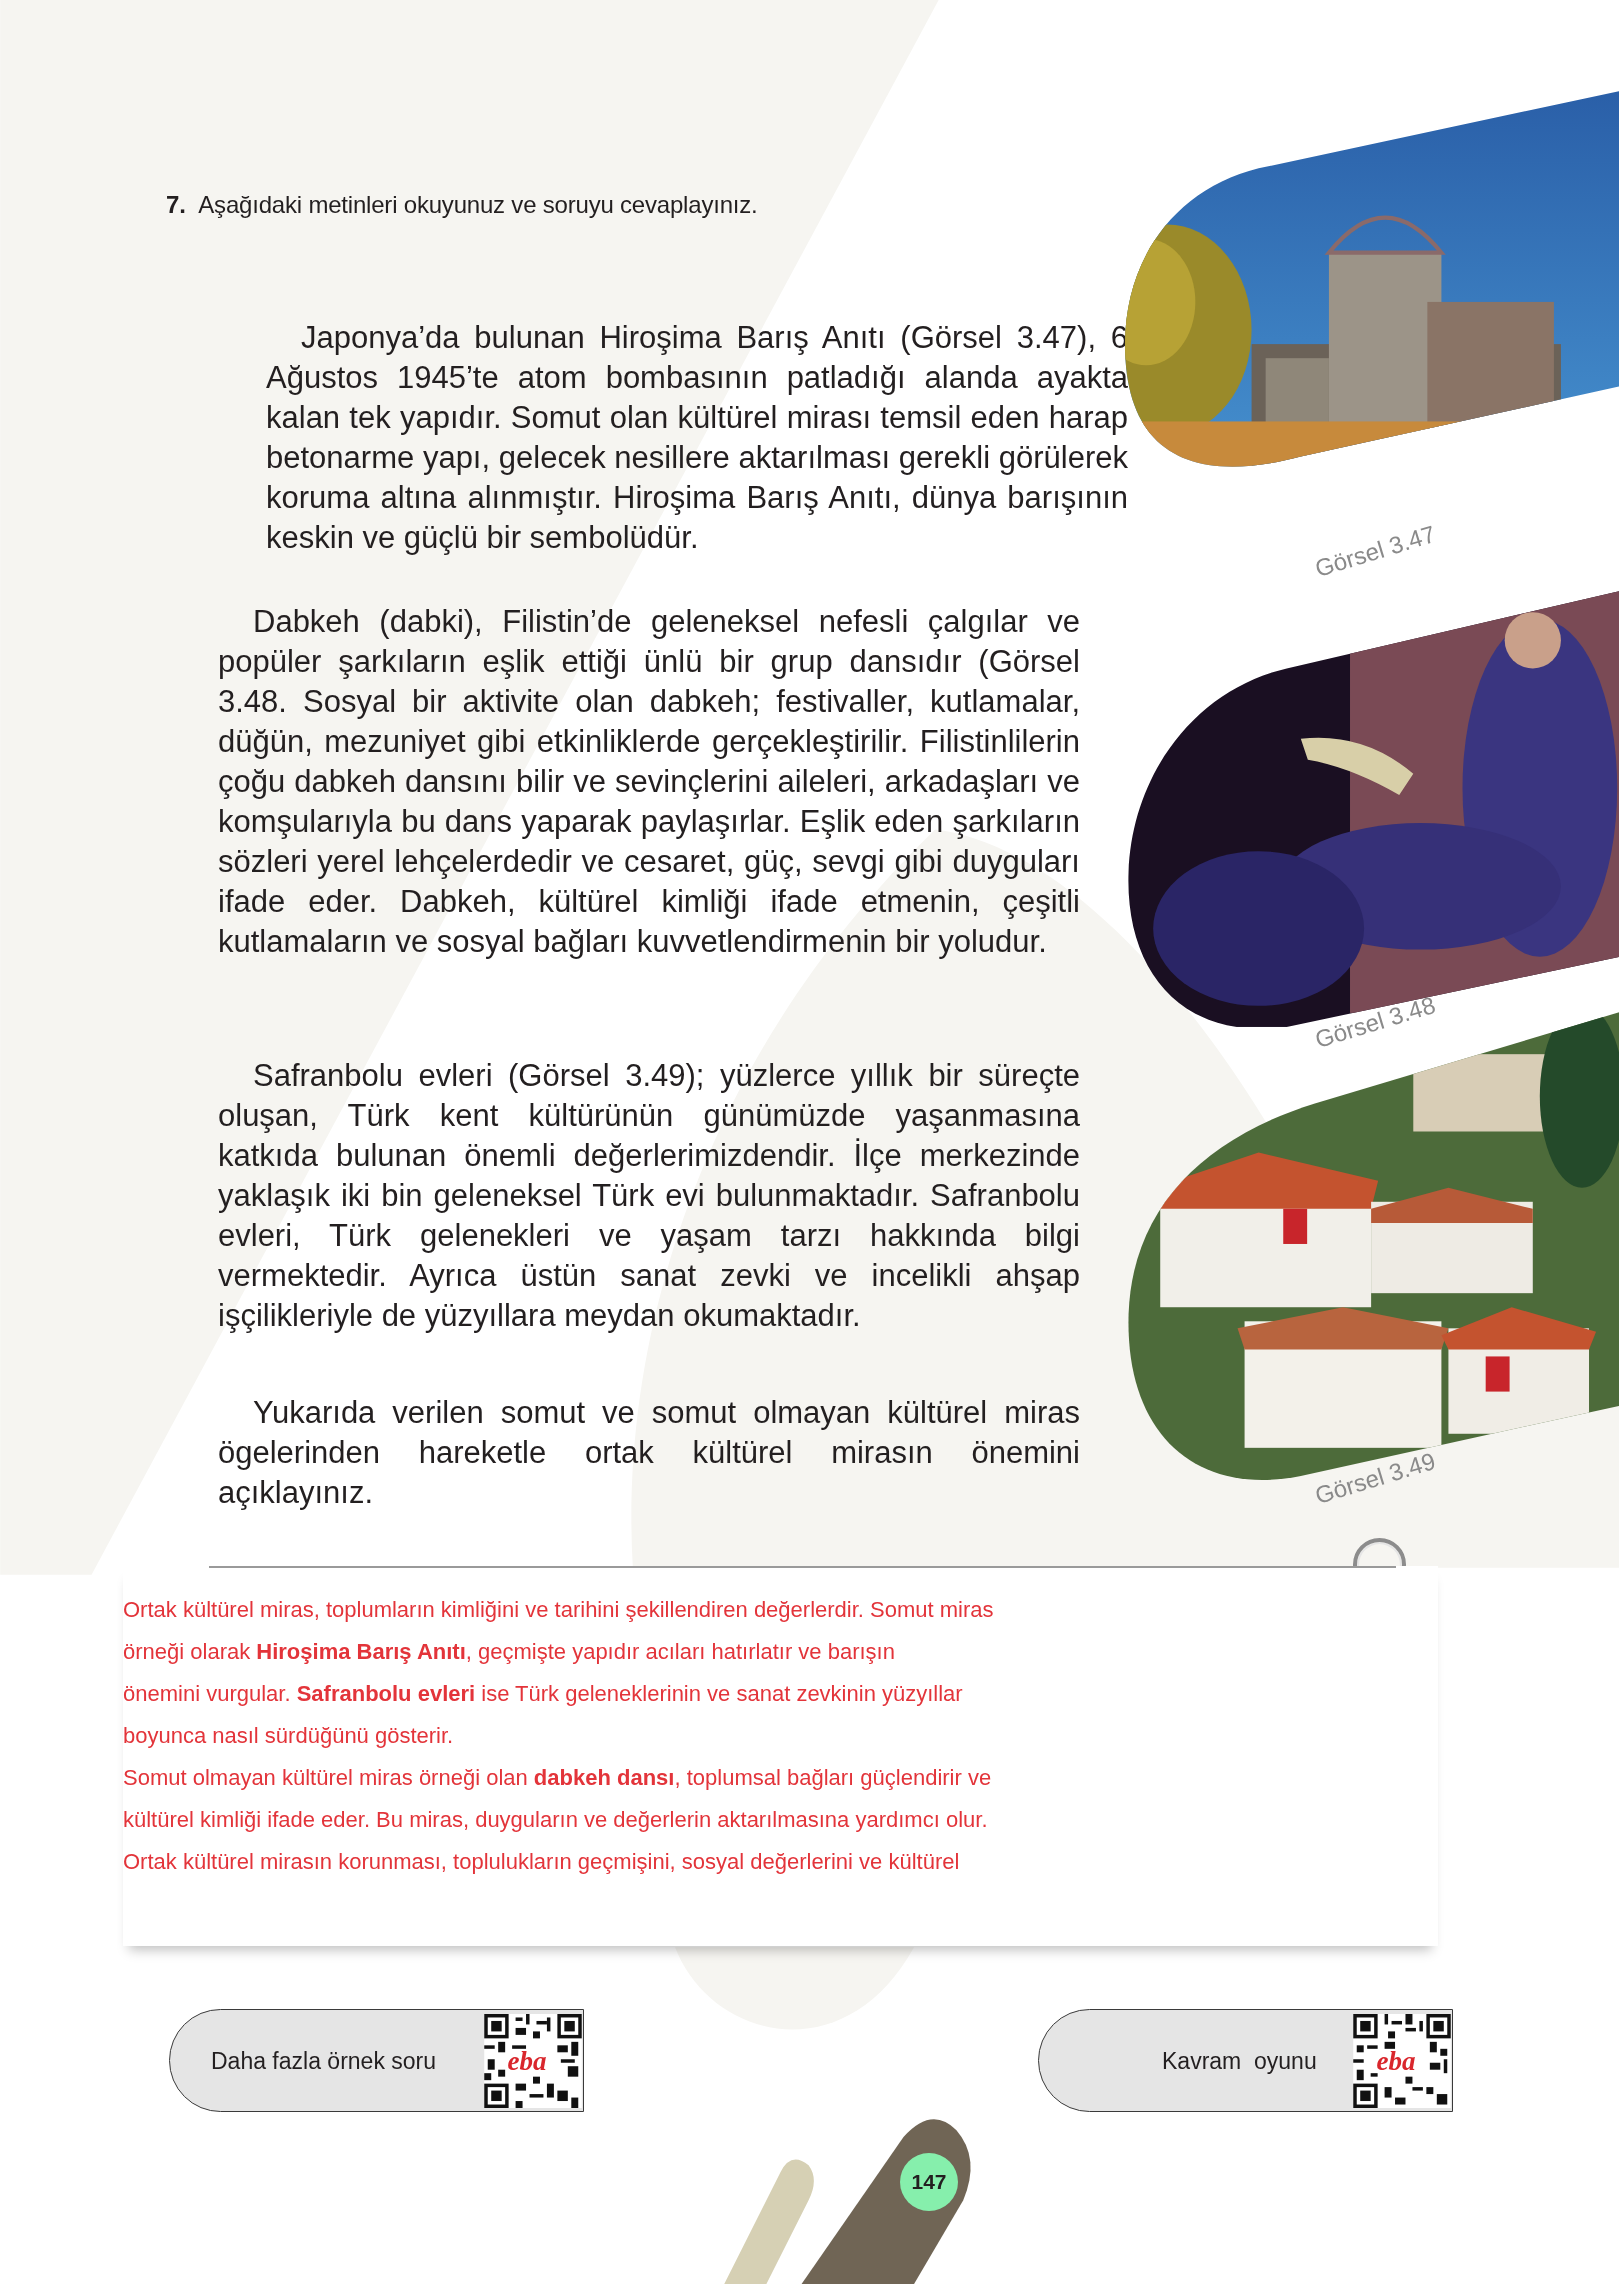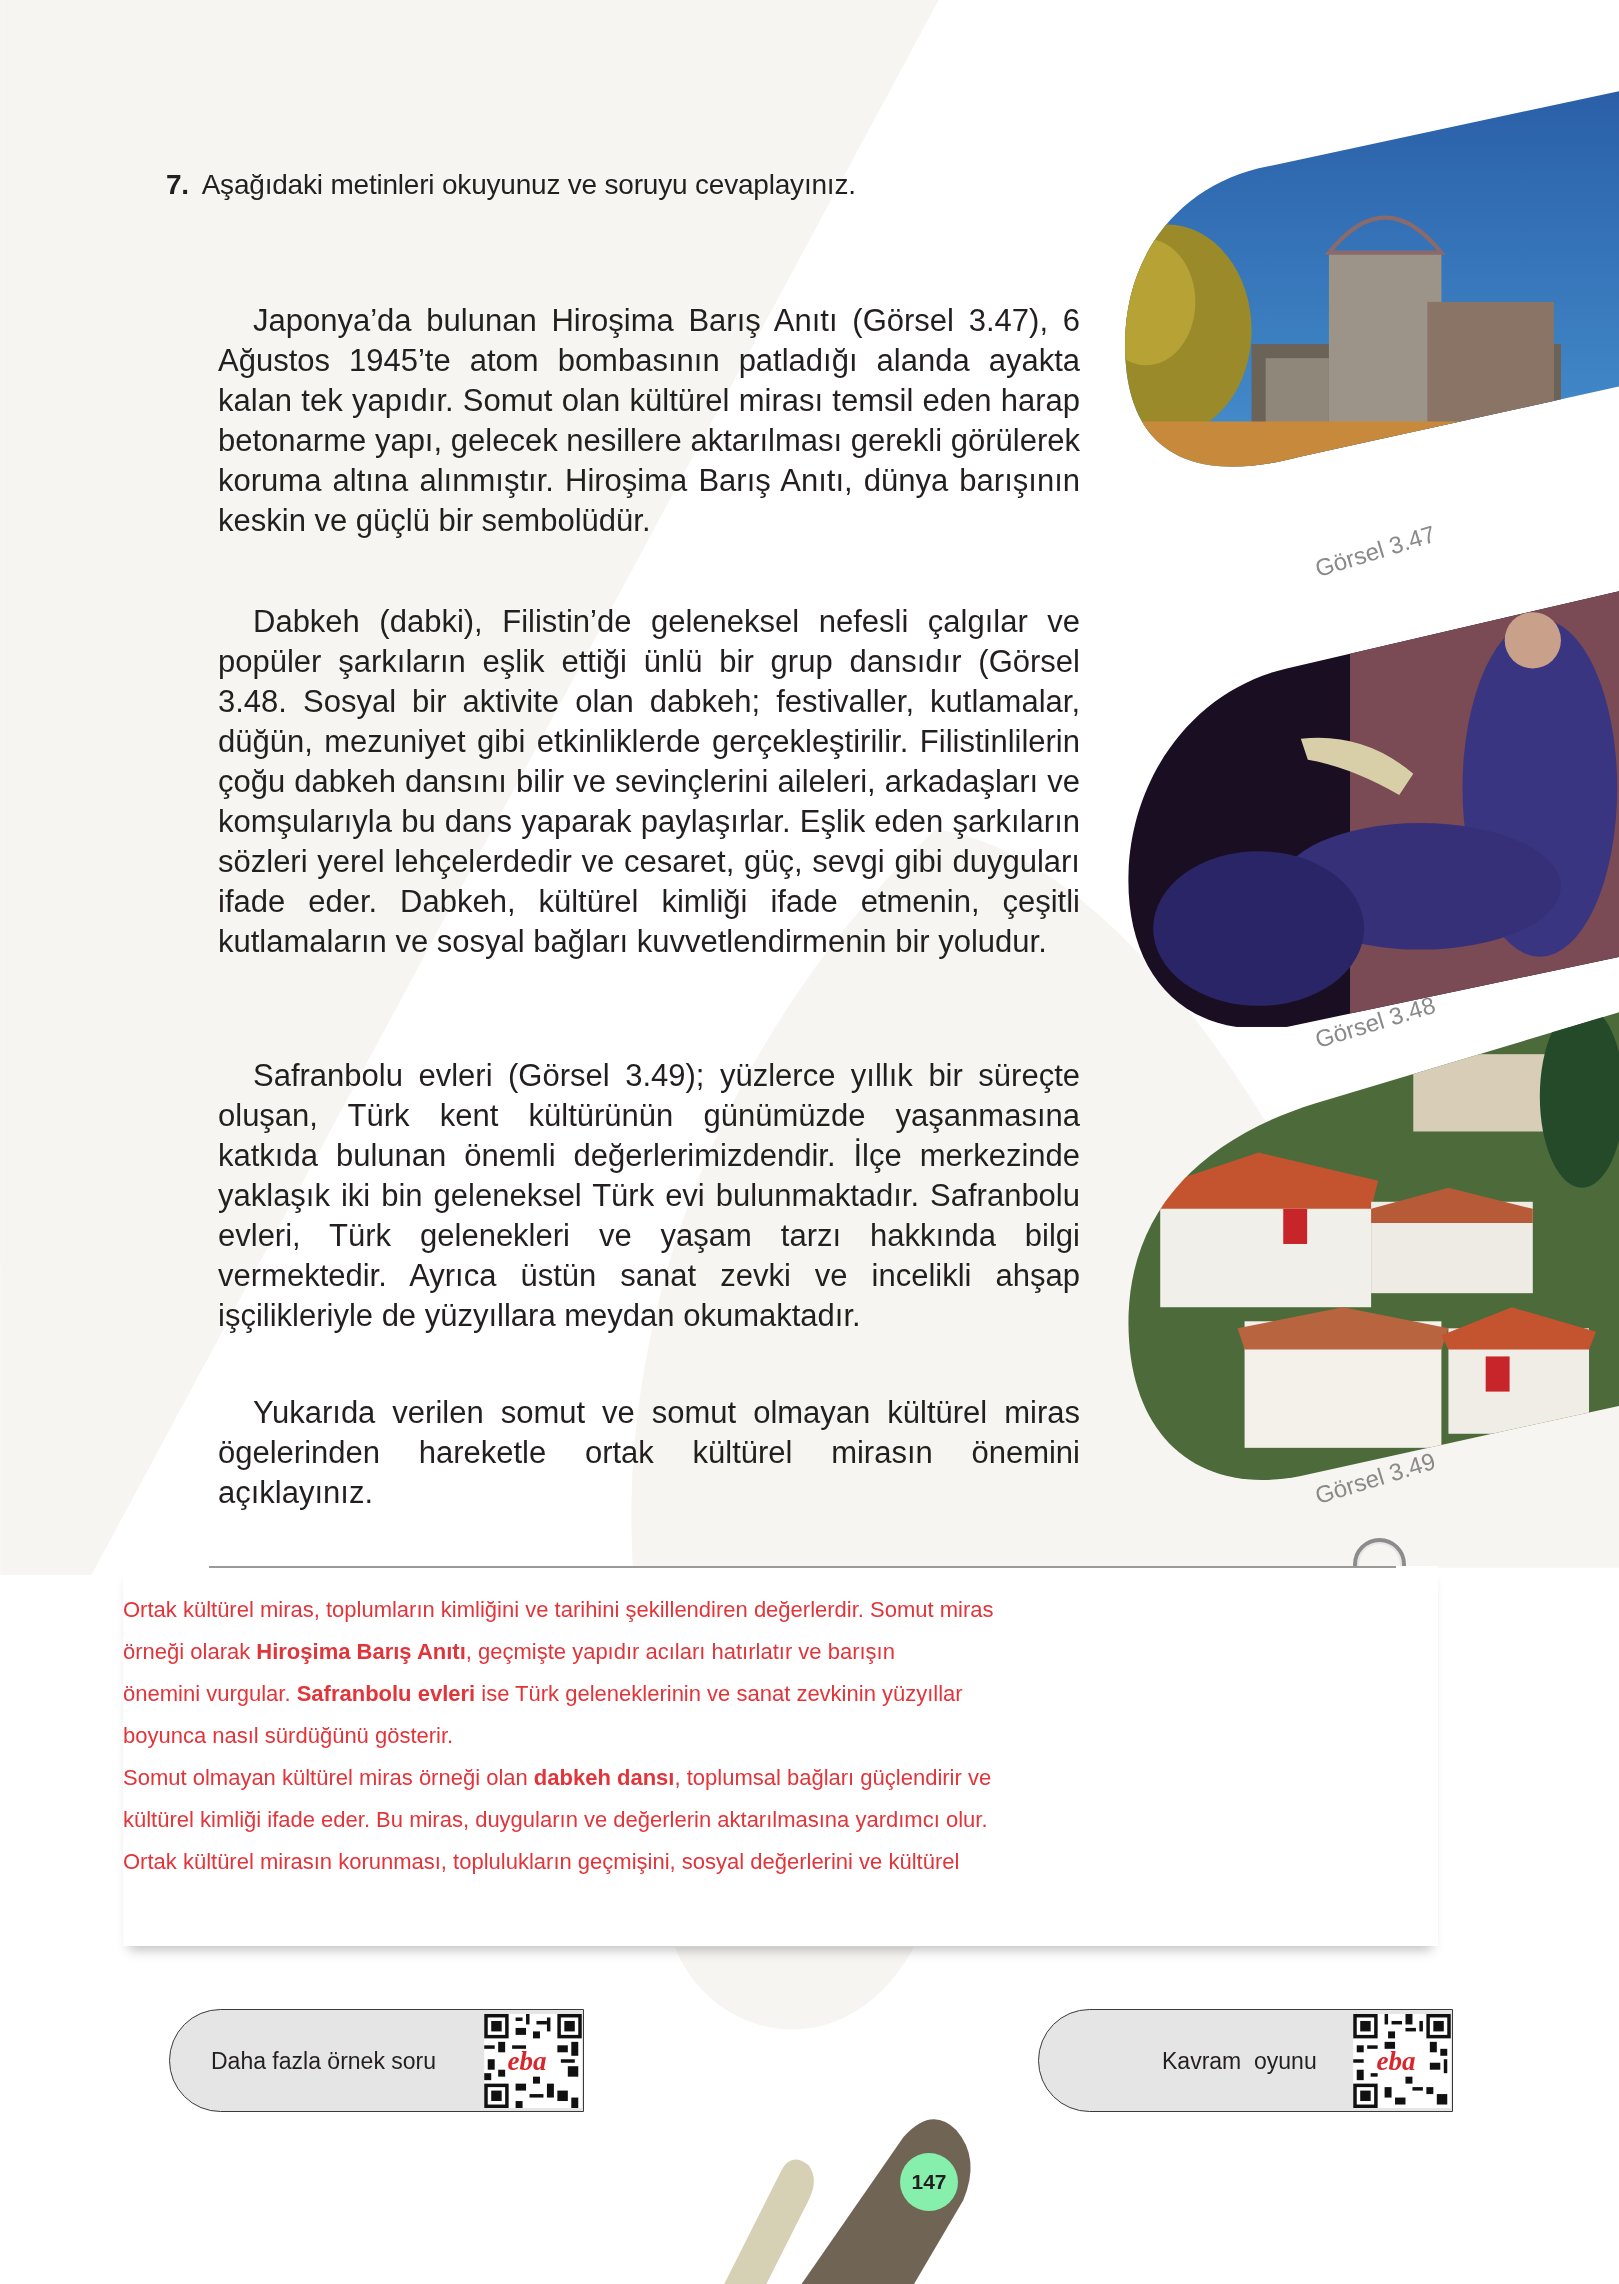--- a/index.html
+++ b/index.html
@@ -4,22 +4,22 @@
 <style>
   html, body { margin: 0; padding: 0; }
   body {
     width: 1620px; height: 2284px; position: relative; overflow: hidden;
     background: #ffffff;
     font-family: "Liberation Sans", sans-serif;
     color: #231f20;
   }
   .bg-shape { position: absolute; pointer-events: none; }
   .question-head {
-    position: absolute; left: 166px; top: 164px;
-    font-size: 28px; line-height: 42px; letter-spacing: -0.2px;
+    position: absolute; left: 166px; top: 184px;
+    font-size: 24px; line-height: 42px; letter-spacing: -0.2px;
   }
   .question-head .qnum { font-weight: bold; margin-right: 12.7px; }
   .para {
     position: absolute; left: 218px; width: 862px;
     font-size: 31px; line-height: 40px;
     text-align: justify; text-indent: 35px;
     margin: 0;
   }
   .para.bold { font-weight: normal; }
   .photo {
@@ -85,21 +85,21 @@
   <path d="M960,2770 C1010,2900 1200,2950 1300,2770 Z" fill="#f6f5f1"></path>
 
   <path d="M1030,3249 L1110,3090 Q1125,3060 1150,3080 Q1165,3100 1150,3130 L1090,3249 Z" fill="#d6d0b4"></path>
   <path d="M1140,3249 L1285,3040 Q1325,2995 1360,3030 Q1395,3070 1370,3130 L1300,3249 Z" fill="#706555"></path>
 </svg>
 
 <div class="question-head">
   <span class="qnum">7.</span><span>Aşağıdaki metinleri okuyunuz ve soruyu cevaplayınız.</span>
 </div>
 
-<p class="para" style="top:301px;">Japonya’da bulunan Hiroşima Barış Anıtı (Görsel 3.47), 6 Ağustos 1945’te atom bombasının patladığı alanda ayakta kalan tek yapıdır. Somut olan kültürel mirası temsil eden harap betonarme yapı, gelecek nesillere aktarılması gerekli görülerek koruma altına alınmıştır. Hiroşima Barış Anıtı, dünya barışının keskin ve güçlü bir sembolüdür.</p>
+<p class="para" style="top:318px;margin-left:48px;">Japonya’da bulunan Hiroşima Barış Anıtı (Görsel 3.47), 6 Ağustos 1945’te atom bombasının patladığı alanda ayakta kalan tek yapıdır. Somut olan kültürel mirası temsil eden harap betonarme yapı, gelecek nesillere aktarılması gerekli görülerek koruma altına alınmıştır. Hiroşima Barış Anıtı, dünya barışının keskin ve güçlü bir sembolüdür.</p>
 <p class="para" style="top:602px;">Dabkeh (dabki), Filistin’de geleneksel nefesli çalgılar ve popüler şarkıların eşlik ettiği ünlü bir grup dansıdır (Görsel 3.48. Sosyal bir aktivite olan dabkeh; festivaller, kutlamalar, düğün, mezuniyet gibi etkinliklerde gerçekleştirilir. Filistinlilerin çoğu dabkeh dansını bilir ve sevinçlerini aileleri, arkadaşları ve komşularıyla bu dans yaparak paylaşırlar. Eşlik eden şarkıların sözleri yerel lehçelerdedir ve cesaret, güç, sevgi gibi duyguları ifade eder. Dabkeh, kültürel kimliği ifade etmenin, çeşitli kutlamaların ve sosyal bağları kuvvetlendirmenin bir yoludur.</p>
 <p class="para" style="top:1056px;">Safranbolu evleri (Görsel 3.49); yüzlerce yıllık bir süreçte oluşan, Türk kent kültürünün günümüzde yaşanmasına katkıda bulunan önemli değerlerimizdendir. İlçe merkezinde yaklaşık iki bin geleneksel Türk evi bulunmaktadır. Safranbolu evleri, Türk gelenekleri ve yaşam tarzı hakkında bilgi vermektedir. Ayrıca üstün sanat zevki ve incelikli ahşap işçilikleriyle de yüzyıllara meydan okumaktadır.</p>
 <p class="para bold" style="top:1393px;">Yukarıda verilen somut ve somut olmayan kültürel miras ögelerinden hareketle ortak kültürel mirasın önemini açıklayınız.</p>
 
 <div class="photo" style="left:1118px;top:91px;width:502px;height:457px;">
   <svg width="502" height="457" viewBox="0 0 714 650">
     <defs>
       <clipPath id="clipA">
           <path d="M714,0 L714,420 L260,520 C110,560 10,520 10,360 C10,240 80,140 200,110 Z"></path>
         </clipPath>

